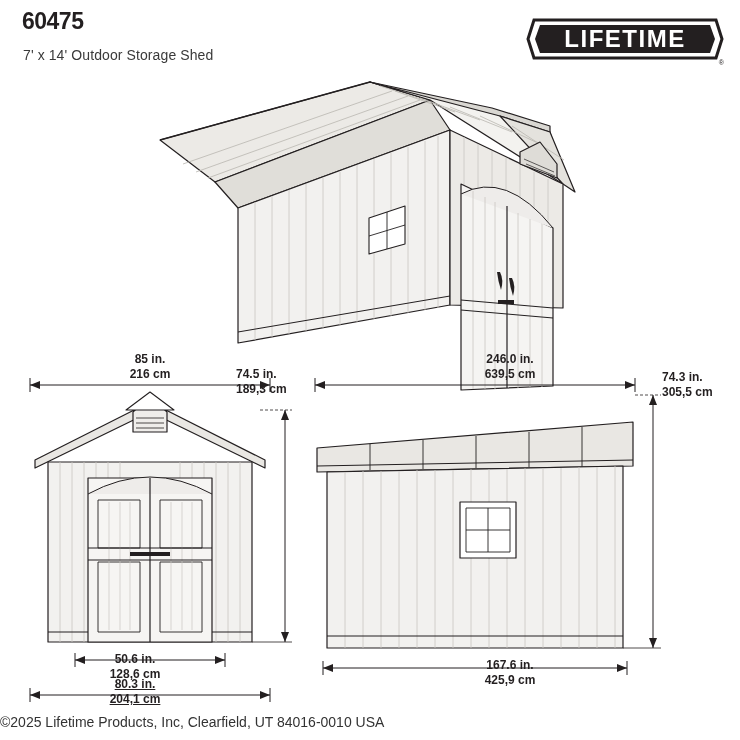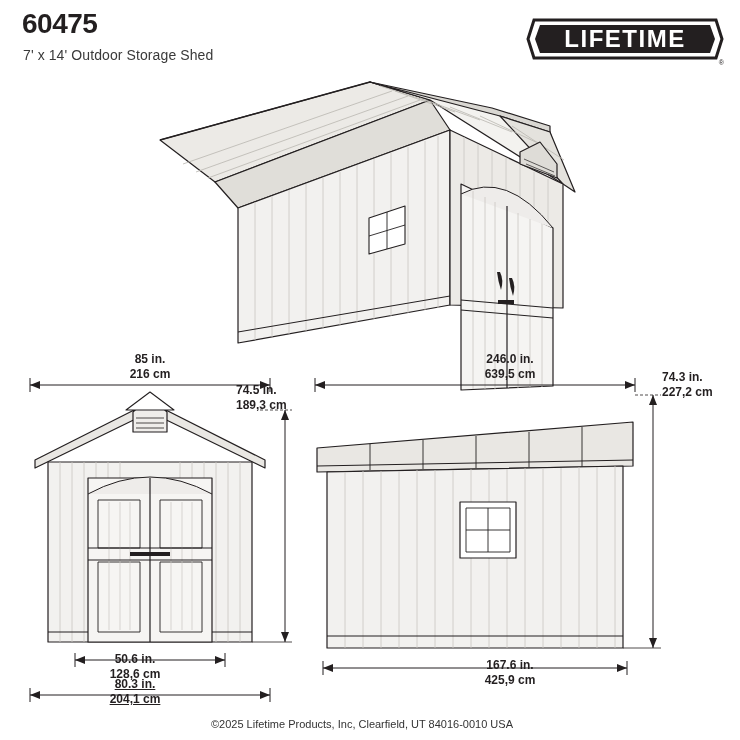--- a/index.html
+++ b/index.html
@@ -18,21 +18,21 @@
   .page {
     position: absolute;
     inset: 0;
   }
 
   
   .model-number {
     position: absolute;
     left: 22px;
     top: 10px;
-    font-size: 28px;
+    font-size: 23px;
     font-weight: bold;
     letter-spacing: -0.5px;
     line-height: 1;
     color: #231f20;
   }
   .model-desc {
     position: absolute;
     left: 23px;
     top: 47px;
     font-size: 14px;
@@ -72,22 +72,21 @@
     text-align: center;
     white-space: nowrap;
   }
   .dim-label.left-align { text-align: left; }
 
   .copyright {
     position: absolute;
     left: 0;
     right: 16px;
     bottom: 10px;
-    text-align: center;
-    font-size: 11px;
+    font-size: 14px;
     color: #333;
   }
   svg { display: block; overflow: visible; }
 </style>
 </head>
 <body>
 
 <div class="page">
 
   <div class="model-number">60475</div>
@@ -343,21 +342,21 @@
 
       </g>
     </svg>
   </div>
 
   <div class="dim-label" style="left:95px; top:352px; width:110px;">
     <span>85 in.</span><br>
     <span>216 cm</span>
   </div>
 
-  <div class="dim-label left-align" style="left:236px; top:383px; width:90px;">
+  <div class="dim-label left-align" style="left:236px; top:367px; width:90px;">
     <span>74.5 in.</span><br>
     <span>189,3 cm</span>
   </div>
 
   <div class="dim-label" style="left:80px; top:652px; width:110px;">
     <span>50.6 in.</span><br>
     <span>128,6 cm</span>
   </div>
 
   <div class="dim-label" style="left:80px; top:677px; width:110px;text-decoration:underline;">
@@ -365,21 +364,21 @@
     <span>204,1 cm</span>
   </div>
 
   <div class="dim-label" style="left:450px; top:352px; width:120px;">
     <span>246.0 in.</span><br>
     <span>639,5 cm</span>
   </div>
 
   <div class="dim-label left-align" style="left:662px; top:370px; width:80px;">
     <span>74.3 in.</span><br>
-    <span>227,2 cm</span>
+    <span>305,5 cm</span>
   </div>
 
   <div class="dim-label" style="left:450px; top:658px; width:120px;">
     <span>167.6 in.</span><br>
     <span>425,9 cm</span>
   </div>
 
   <div class="copyright">©2025 Lifetime Products, Inc, Clearfield, UT 84016-0010 USA</div>
 
 </div>

